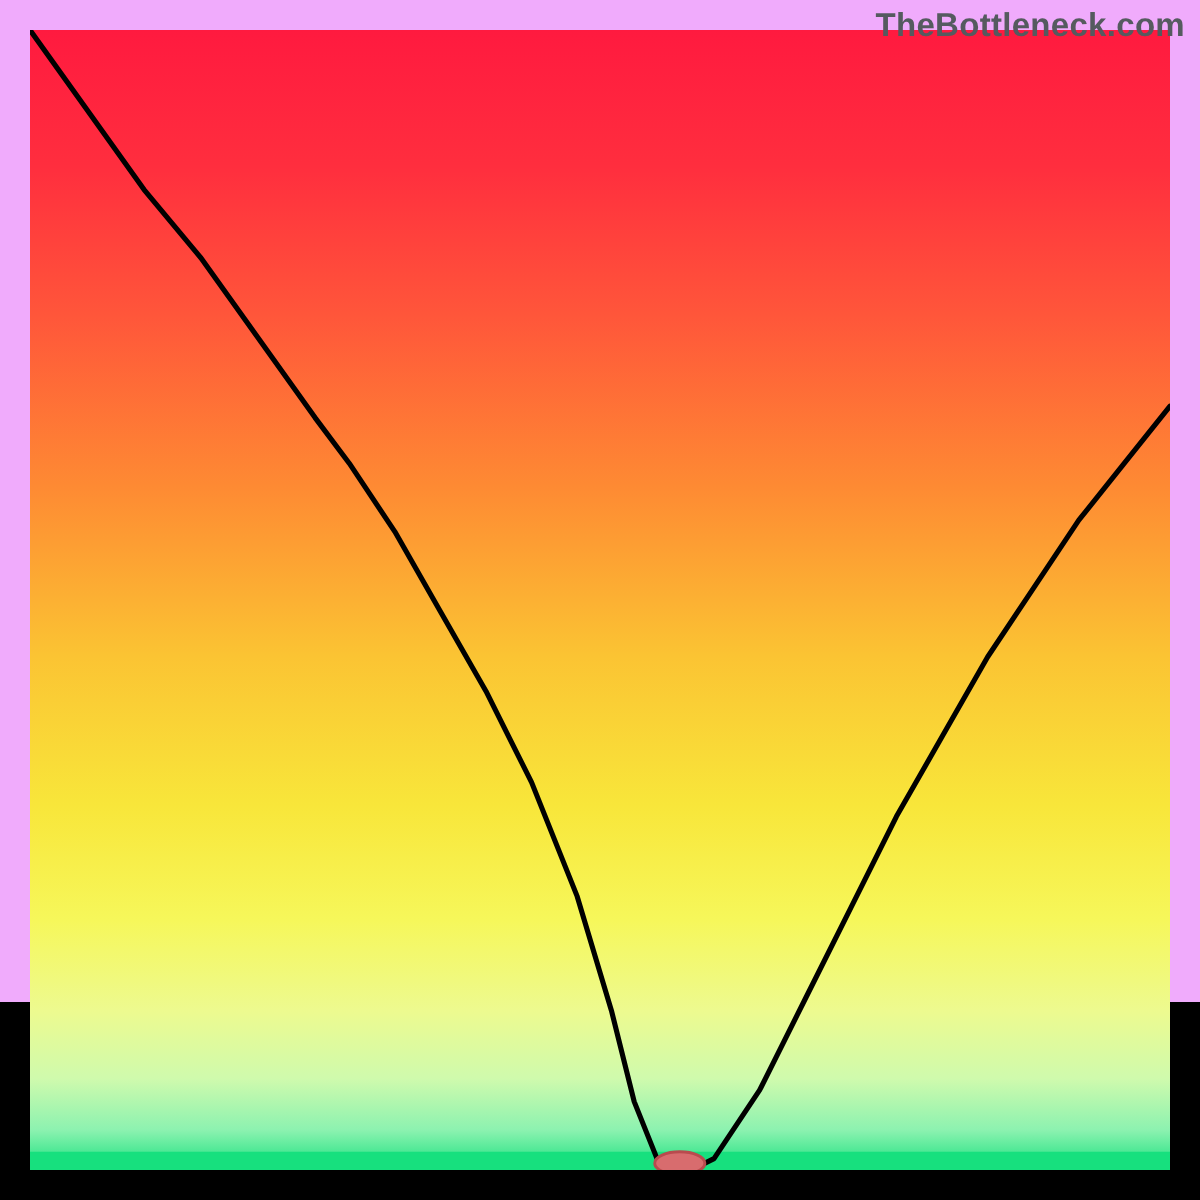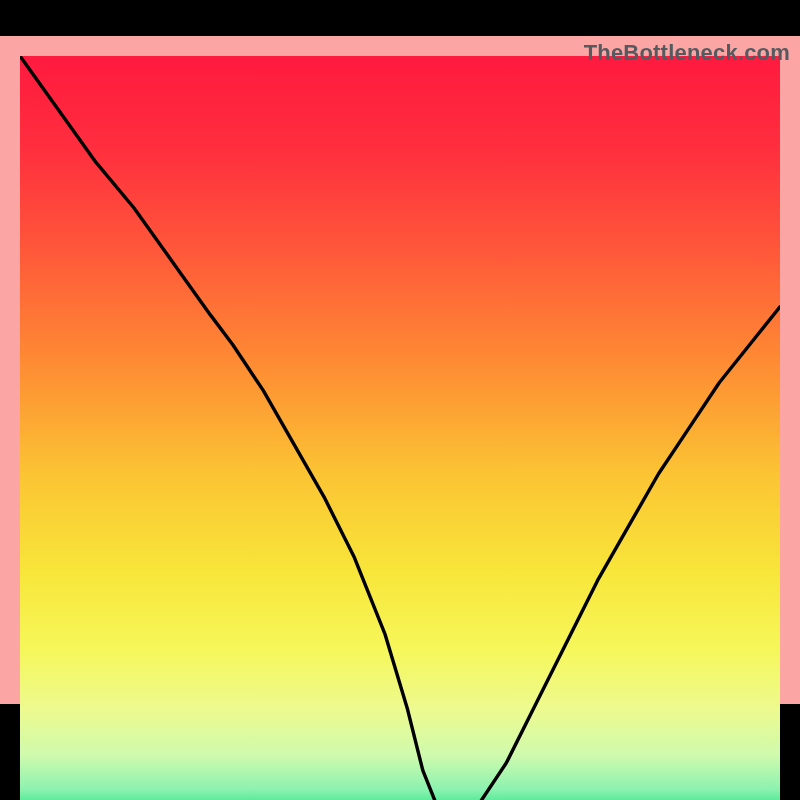--- a/index.html
+++ b/index.html
@@ -8,22 +8,21 @@
     width: 800px;
     height: 800px;
     background: #000;
     overflow: hidden;
     font-family: Arial, Helvetica, sans-serif;
   }
   .frame {
     position: relative;
     width: 800px;
     height: 668px;
-    background: #fca5a5;
-    margin-top: 36px;
+    background: #f0abfc;
   }
   .watermark {
     position: absolute;
     top: 4px;
     right: 10px;
     color: #555a5f;
     font-size: 22px;
     font-weight: 600;
     letter-spacing: 0.2px;
     z-index: 5;

